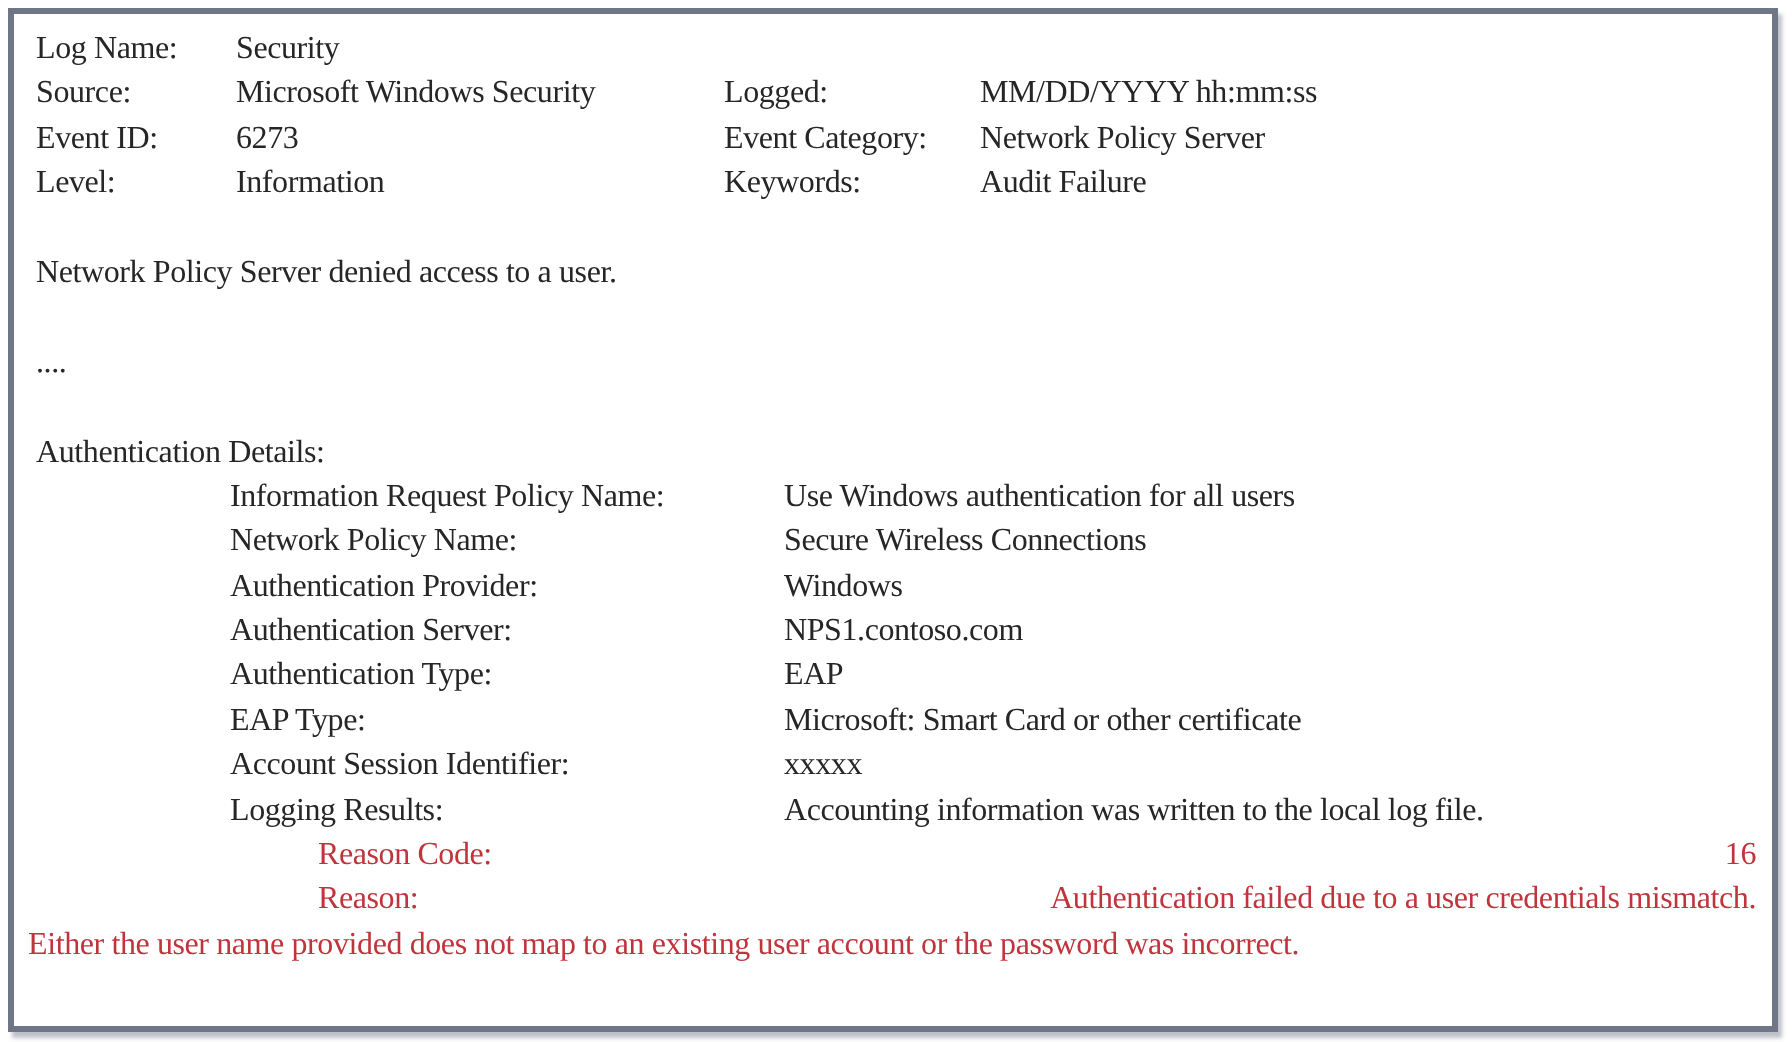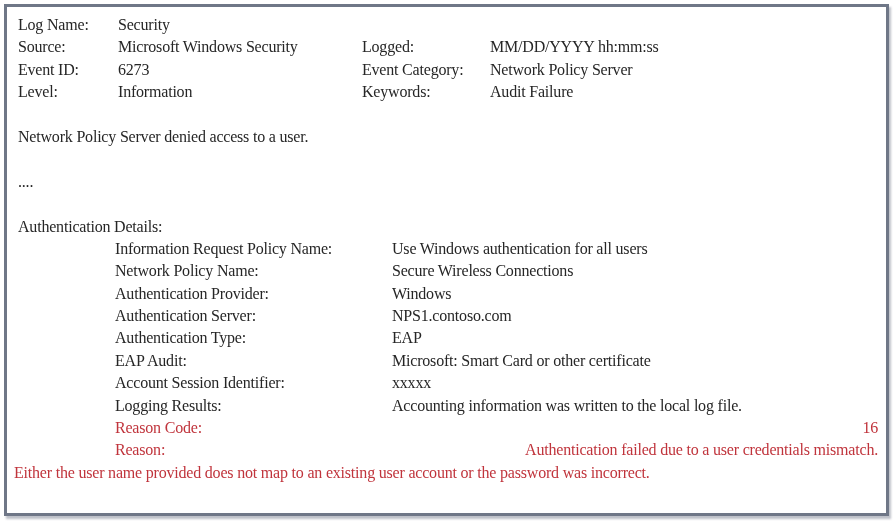--- a/index.html
+++ b/index.html
@@ -38,20 +38,21 @@
     display: grid;
     grid-template-columns: 100px 244px 128px 1fr;
   }
   .detail-row {
     display: grid;
     grid-template-columns: 97px 277px 1fr;
   }
   .detail-indent {  }
   .highlight {
     color: var(--hl, #c0343c);
+    gap: 44px;
   }
   .highlight .detail-value {
     padding-left: 8px;
     text-align: right;
   }
   .continuation {
     margin-left: -4px;
   }
 </style>
 </head>
@@ -128,21 +129,21 @@
   </div>
 
   <div class="line detail-row">
     <span class="detail-indent"></span>
     <span class="detail-label">Authentication Type:</span>
     <span class="detail-value">EAP</span>
   </div>
 
   <div class="line detail-row">
     <span class="detail-indent"></span>
-    <span class="detail-label">EAP Audit:</span>
+    <span class="detail-label">EAP Type:</span>
     <span class="detail-value">Microsoft: Smart Card or other certificate</span>
   </div>
 
   <div class="line detail-row">
     <span class="detail-indent"></span>
     <span class="detail-label">Account Session Identifier:</span>
     <span class="detail-value">xxxxx</span>
   </div>
 
   <div class="line detail-row">

